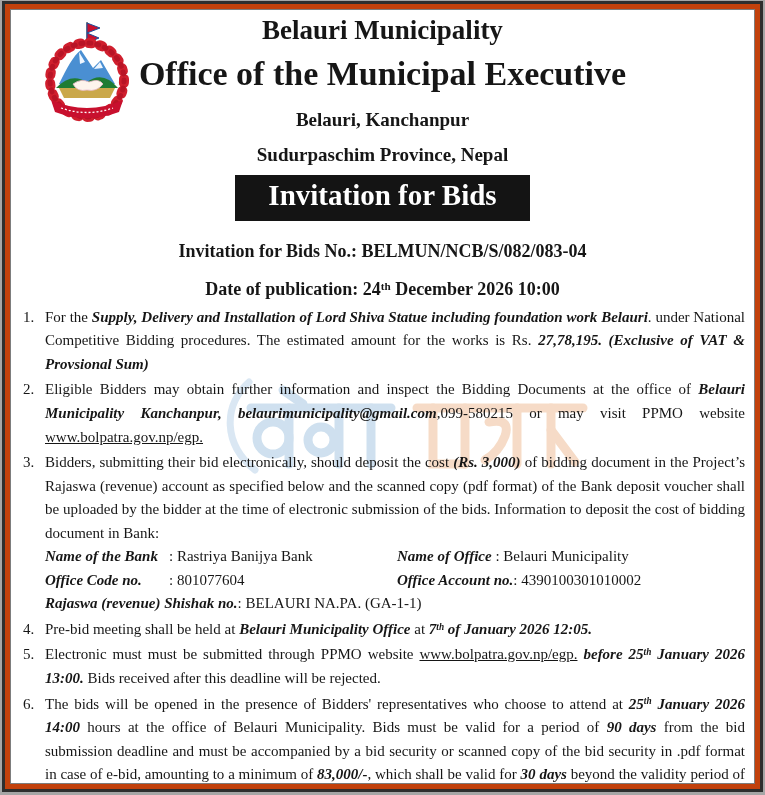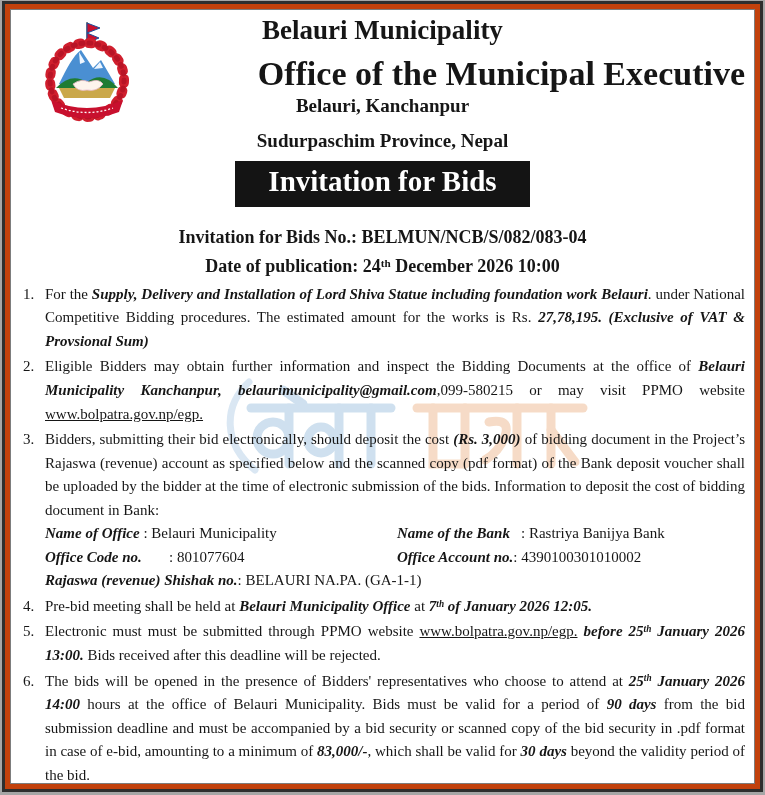--- a/index.html
+++ b/index.html
@@ -31,31 +31,31 @@
   .watermark {
     position:absolute; z-index:0;
     left:210px; top:368px; width:380px; height:110px;
     opacity:0.55; filter:blur(0.6px);
     pointer-events:none;
   }
   
   .logo { position:absolute; left:28px; top:10px; width:96px; height:106px; }
   
   .hdr-municipality { text-align:center; font-weight:bold; font-size:27px; margin-top:2px; line-height:1.2; }
-  .hdr-office { text-align:right; font-weight:bold; font-size:34px; margin-top:8px; line-height:1.2; }
-  .hdr-city { text-align:center; font-weight:bold; font-size:19px; line-height:1.2; }
+  .hdr-office { text-align:center; font-weight:bold; font-size:34px; margin-top:8px; line-height:1.2; }
+  .hdr-city { text-align:center; font-weight:bold; font-size:19px; margin-top:14px; line-height:1.2; }
   .hdr-province { text-align:center; font-weight:bold; font-size:19px; margin-top:12px; line-height:1.2; }
   .banner {
     display:table; margin:8px auto 0 auto;
     background:#141414; color:#ffffff;
     font-weight:bold; font-size:29px; line-height:1.2;
     padding:3px 33px 8px 33px;
   }
   .bid-no { text-align:center; font-size:18px; margin-top:20px; line-height:1.2; }
-  .pub-date { text-align:center; font-size:18px; margin-top:8px; line-height:1.2; }
+  .pub-date { text-align:center; font-size:18px; margin-top:17px; line-height:1.2; }
   
   .items { list-style:none; margin-top:5px; font-size:15px; line-height:1.57; }
   .items li { display:flex; margin-bottom:2px; }
   .items .num { flex:0 0 25px; padding-left:3px; }
   .items .txt-wrap { flex:1; min-width:0; }
   .items .txt { text-align:justify; }
   
   .seg-b { font-weight:bold; }
   .seg-bi { font-weight:bold; font-style:italic; }
   .seg-u { text-decoration:underline; }
@@ -144,24 +144,24 @@
             </div>
         </li>
 
         <li>
           <span class="num">3.</span>
           <div class="txt-wrap">
             <div class="txt"><span>Bidders, submitting their bid electronically, should deposit the cost </span><span class="seg-bi">(Rs. 3,000)</span><span> of bidding document in the Project’s Rajaswa (revenue) account as specified below and the scanned copy (pdf format) of the Bank deposit voucher shall be uploaded by the bidder at the time of electronic submission of the bids. Information to deposit the cost of bidding document in Bank:</span></div>
             <div class="bank">
               <div class="bank-row">
                 <div>
+                  <span class="bank-label w">Name of the Bank</span><span>: Rastriya Banijya Bank</span>
+                </div>
+                <div>
                   <span class="bank-label">Name of Office</span><span> : Belauri Municipality</span>
-                </div>
-                <div>
-                  <span class="bank-label w">Name of the Bank</span><span>: Rastriya Banijya Bank</span>
                 </div>
               </div>
               <div class="bank-row">
                 <div>
                   <span class="bank-label w">Office Code no.</span><span>: 801077604</span>
                 </div>
                 <div>
                   <span class="bank-label">Office Account no.</span><span>: 4390100301010002</span>
                 </div>
               </div>

